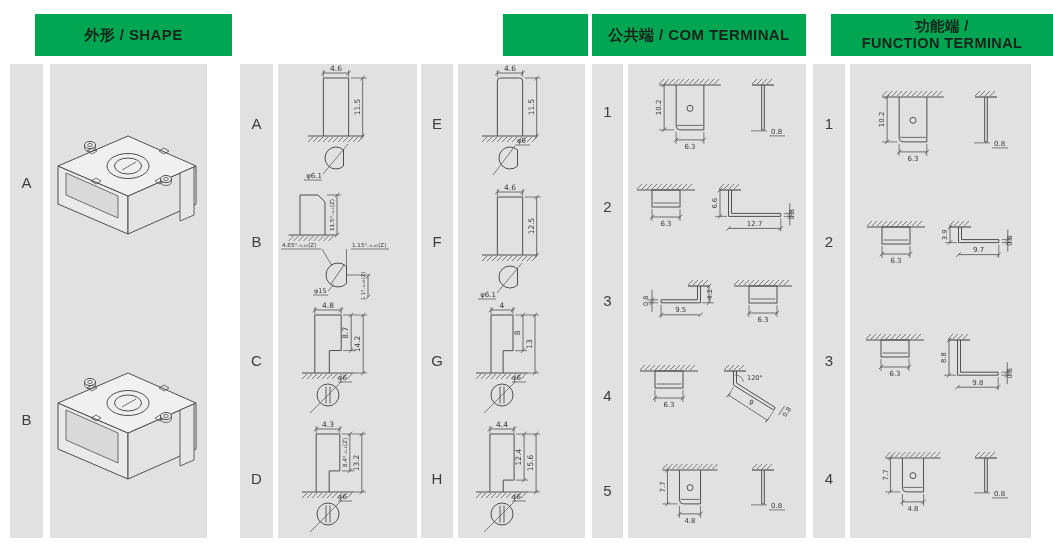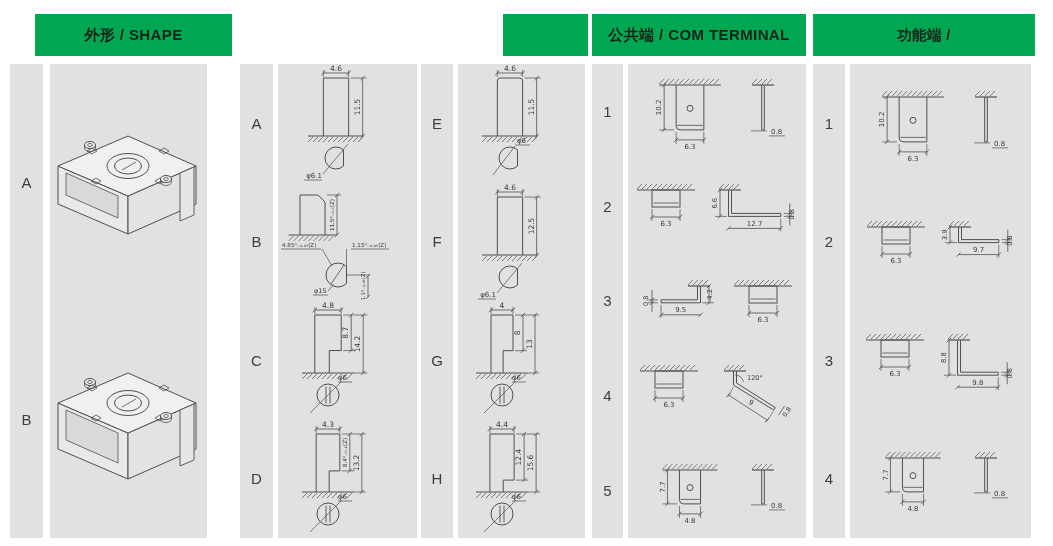--- a/index.html
+++ b/index.html
@@ -1,21 +1,21 @@
 <!DOCTYPE html>
 <html style="--green: #00A651; --panel: #E1E1E1;"><head>
 <meta charset="utf-8">
 <style>
   html,body{margin:0;padding:0;background:#ffffff;}
   .page{position:relative;width:1053px;height:546px;background:#fff;overflow:hidden;
         font-family:"Liberation Sans","DejaVu Sans",sans-serif;}
   .hdr{position:absolute;top:14px;height:42px;background:var(--green,#00A651);
        display:flex;align-items:center;justify-content:center;
        color:#15231b;font-size:15px;font-weight:bold;letter-spacing:.4px;}
-  #hdr-func{flex-direction:column;line-height:1.15;font-size:14.5px;}
+  #hdr-func{flex-direction:column;line-height:1.15;font-size:14.5px;margin-left:18px;}
   #hdr-shape{left:10px;width:197px;margin-left:25px;}
   #hdr-shaft{left:211px;width:286px;}
   #hdr-shaft2{left:503px;width:85px;}
   #hdr-com{left:592px;width:214px;}
   #hdr-func{left:813px;width:222px;}
   .strip,.panel{position:absolute;top:64px;height:474px;background:var(--panel,#E1E1E1);
         display:flex;flex-direction:column;}
   #col-shape-labels{left:10px;width:33px;}
   #col-shape-panel{left:50px;width:157px;}
   #col-shaftL-labels{left:240px;width:33px;}
@@ -35,20 +35,21 @@
 </style>
 </head>
 <body>
 
 <div class="page">
   <div class="hdr" id="hdr-shape">外形 / SHAPE</div>
   <div class="hdr" id="hdr-shaft2"></div>
   <div class="hdr" id="hdr-com">公共端 / COM TERMINAL</div>
   <div class="hdr" id="hdr-func">
     <div>功能端 /</div>
+    <div>FUNCTION TERMINAL</div>
   </div>
 
   <div class="strip" id="col-shape-labels">
       <div class="row-label">A</div>
       <div class="row-label">B</div>
     </div>
   <div class="panel" id="col-shape-panel">
       <div class="draw-cell">
         <div class="views">
           <svg width="165" height="145" viewBox="0 0 165 145">

